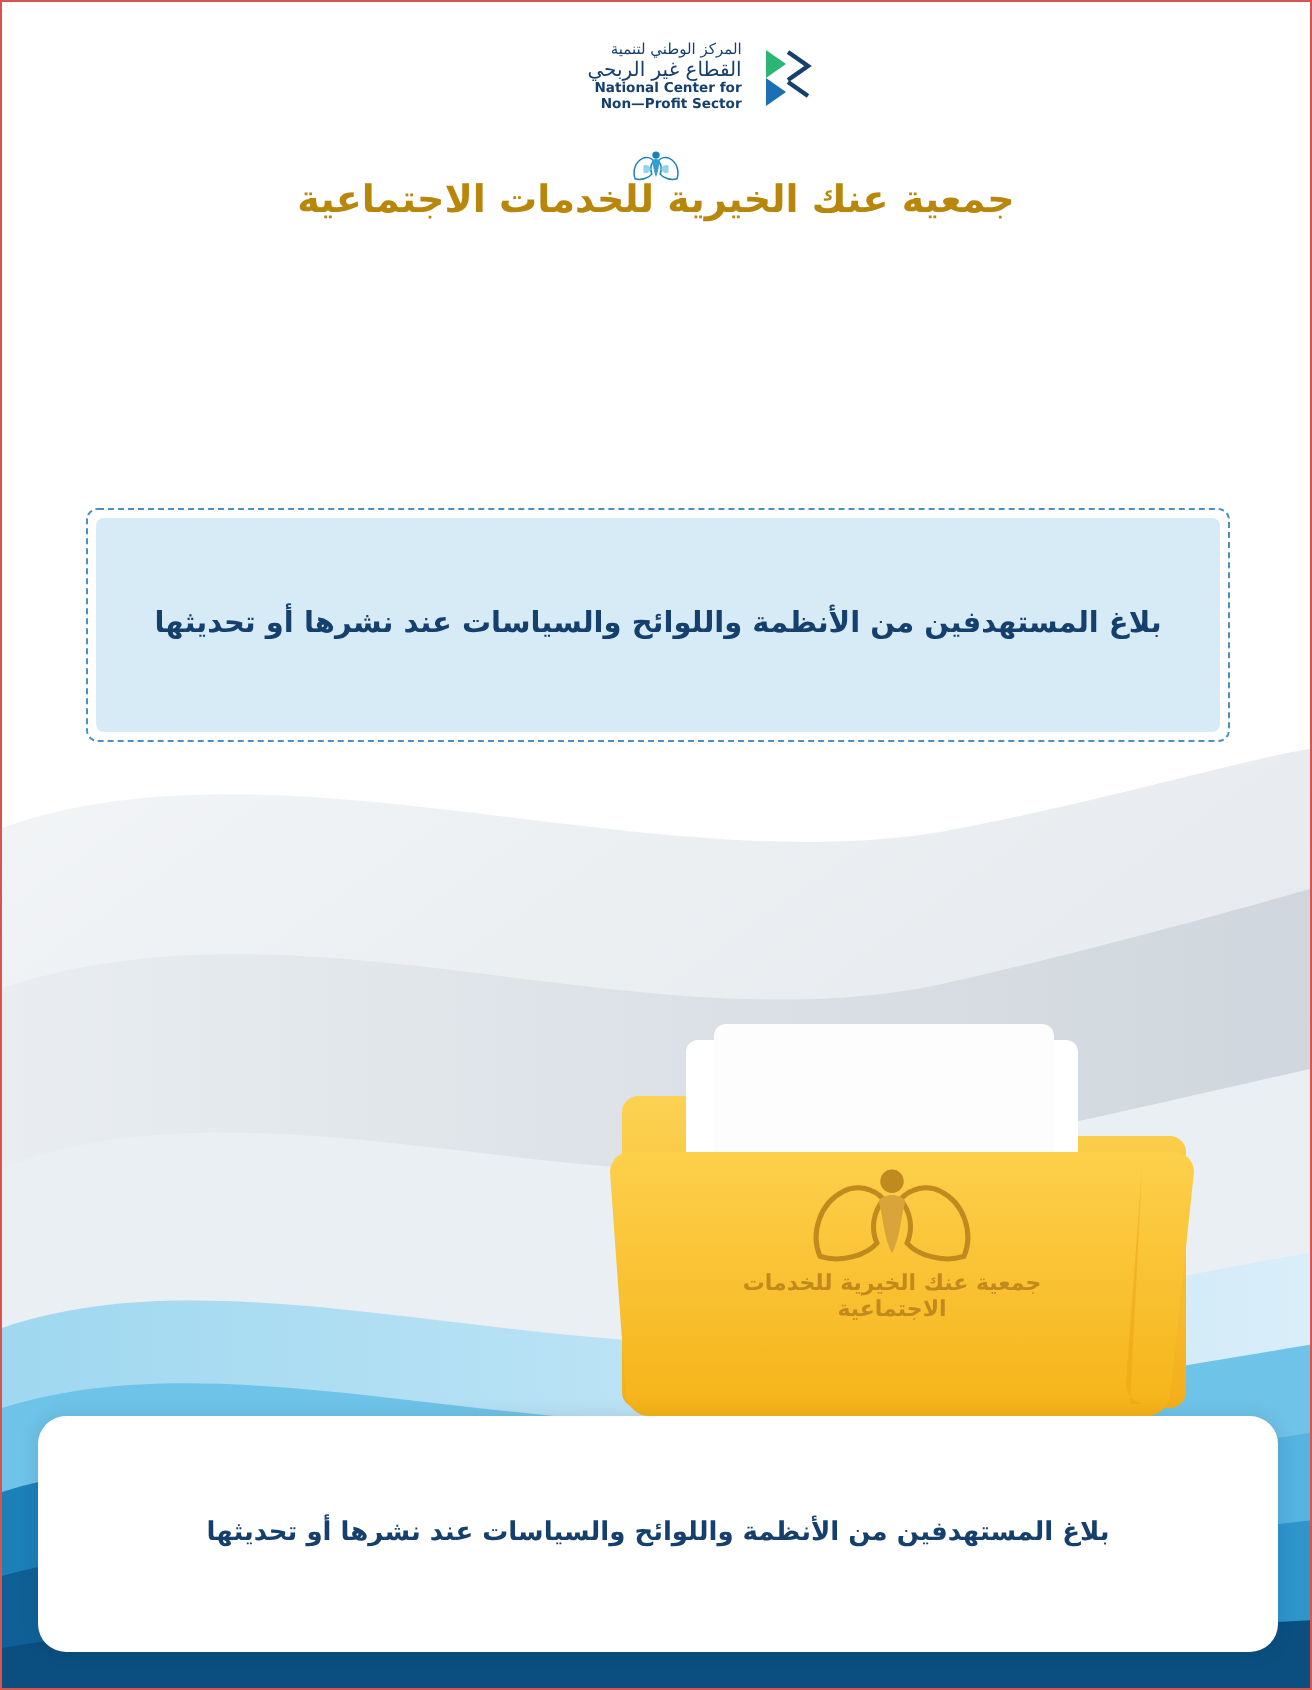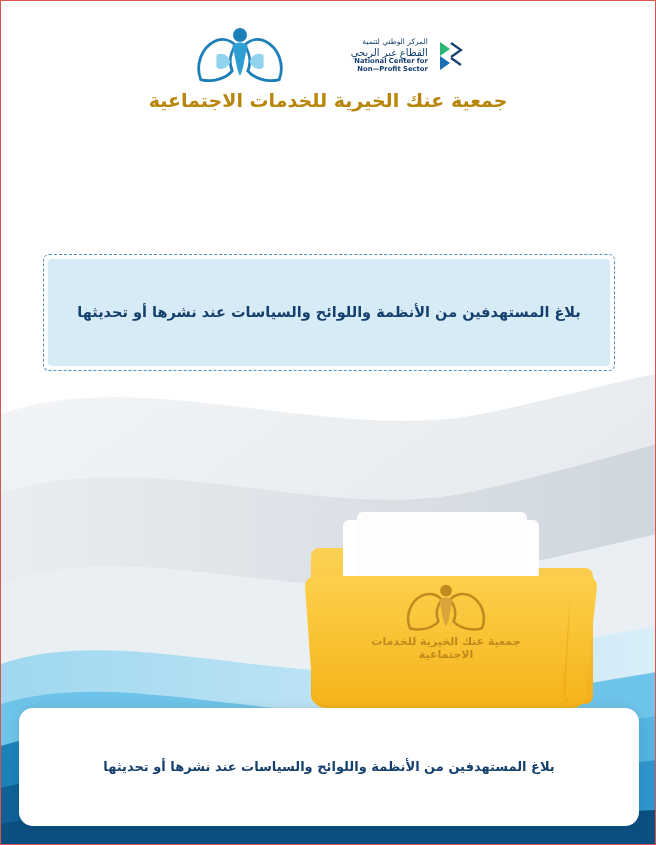--- a/index.html
+++ b/index.html
@@ -21,21 +21,21 @@
   }
 
   
   .logo-row {
     position: absolute;
     top: 20px;
     left: 0;
     right: 0;
     height: 70px;
     display: flex;
-    flex-direction: row;
+    flex-direction: column;
     justify-content: center;
     align-items: center;
     gap: 18px;
   }
   .ncnp-logo {
     display: flex;
     flex-direction: row-reverse;
     align-items: center;
     gap: 6px;
     direction: rtl;

